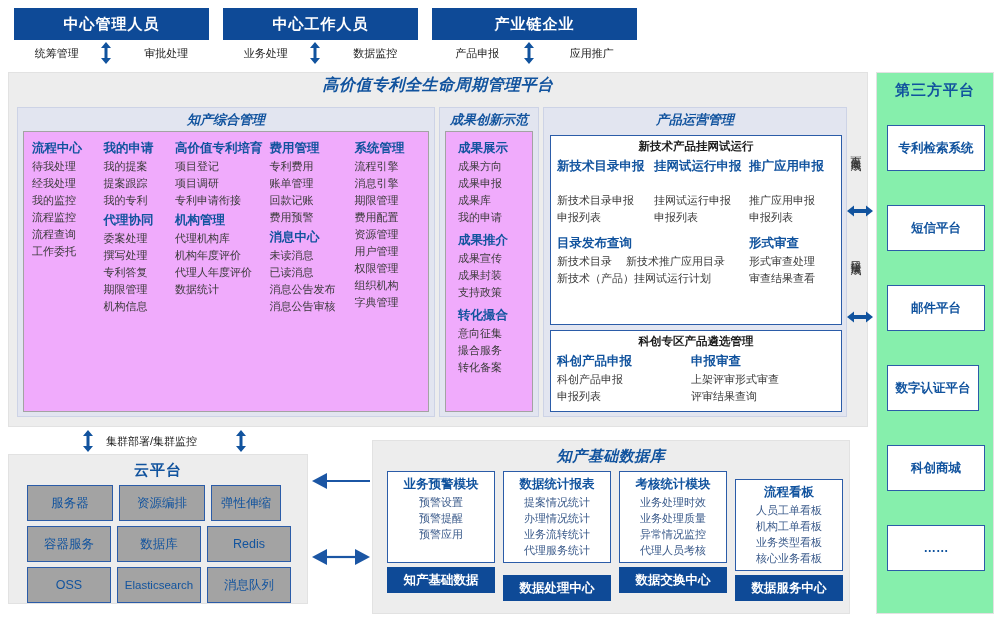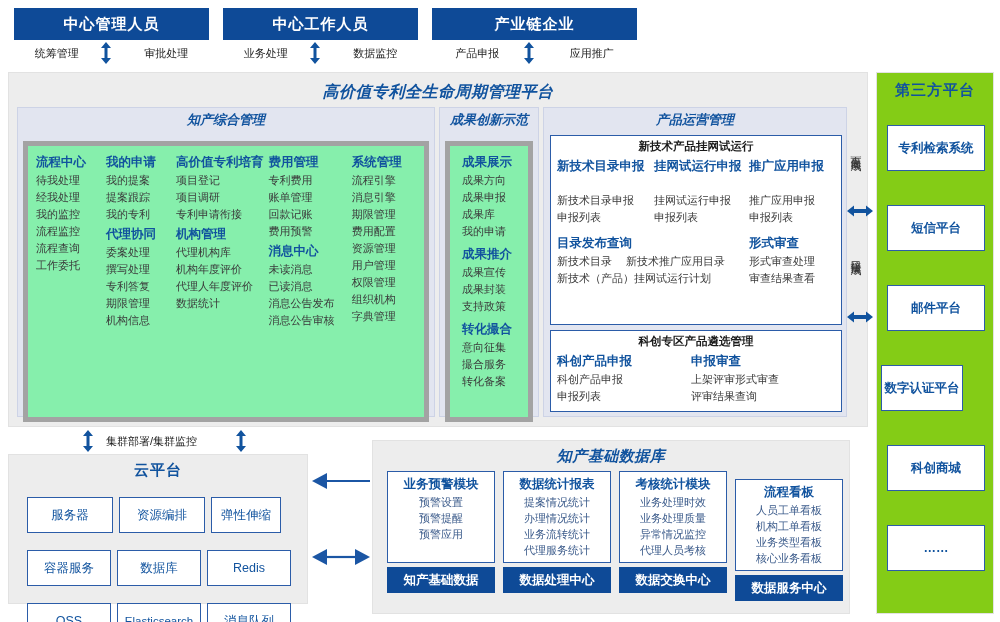--- a/index.html
+++ b/index.html
@@ -22,62 +22,62 @@
   .role-caps{height:26px;font-size:11px;color:#222;display:flex;align-items:center;}
   .role-caps .cap{flex:1;text-align:center;}
   .role-caps .updown{width:24px;text-align:center;color:#0e4a97;font-size:15px;line-height:1;font-weight:bold;}
 
   
   .platform{
     background:#ededed;border:1px solid #e2e2e2;
   }
   .platform-title{
     font-size:16px;font-weight:bold;font-style:italic;color:#11539e;
-    text-align:center;padding-top:9px;letter-spacing:.5px;
+    text-align:center;padding-top:2px;letter-spacing:.5px;
   }
   .sec{
     background:#e2e5f0;border:1px solid #cdd3e6;
   }
   .sec-title{
     text-align:center;font-size:13px;font-weight:bold;font-style:italic;color:#11539e;
     padding:3px 0 2px;
   }
   .sec-body{
-    background:#86efac;border:5px solid #a3a3a3;margin:10px 5px 5px;
+    background:#f0abfc;border:1px solid #a3a3a3;margin:0 5px 5px;
     box-sizing:border-box;
   }
 
   .colwrap{display:flex;}
   .col{display:flex;flex-direction:column;}
   .grp-h{font-size:12.5px;font-weight:bold;color:#11539e;line-height:16px;margin-bottom:2px;}
   .grp-i{font-size:11px;color:#3a3a3a;line-height:17px;}
 
   
   .inner-box{border:1px solid #2b5ca8;background:#fff;box-sizing:border-box;}
   .inner-title{text-align:center;font-size:11.5px;font-weight:bold;color:#1a1a1a;padding:3px 0 2px;}
 
   
   .vtext{
     writing-mode:vertical-rl;text-orientation:upright;
     font-size:11px;color:#333;letter-spacing:1px;line-height:13px;
   }
   .lr-arrow{color:#11539e;font-size:17px;font-weight:bold;line-height:1;}
 
   
-  .tp-panel{background:#84cc16;border:1px solid #e2e2e2;}
+  .tp-panel{background:#86efac;border:1px solid #e2e2e2;}
   .tp-title{font-size:15px;font-weight:bold;color:#11539e;text-align:center;padding-top:8px;letter-spacing:1px;}
   .tp-item{
     border:1.5px solid #2b5ca8;background:#fff;color:#11539e;
     font-size:12.5px;font-weight:bold;
   }
 
   
   .cloud-panel{background:#ededed;border:1px solid #e2e2e2;}
   .cloud-title{font-size:15px;font-weight:bold;color:#11539e;text-align:center;padding-top:6px;letter-spacing:1px;}
-  .cloud-cell{border:1.5px solid #2b5ca8;background:#ffffff;color:#11539e;font-size:12.5px;margin-top:12px;}
+  .cloud-cell{border:1.5px solid #2b5ca8;background:#a3a3a3;color:#11539e;font-size:12.5px;}
 
   
   .db-panel{background:#ededed;border:1px solid #e2e2e2;}
   .db-title{font-size:15px;font-weight:bold;font-style:italic;color:#11539e;text-align:center;padding-top:6px;letter-spacing:.5px;}
   .db-col-box{border:1.5px solid #2b5ca8;background:#fff;box-sizing:border-box;text-align:center;}
   .db-col-h{font-size:12.5px;font-weight:bold;color:#11539e;line-height:19px;padding-top:3px;}
   .db-col-i{font-size:11px;color:#3a5a8a;line-height:16px;}
   .db-foot{background:#0e4a97;color:#fff;font-size:12.5px;font-weight:bold;}
 
   
@@ -306,21 +306,21 @@
           <polygon points="0,7 7,1.5 7,5 19,5 19,1.5 26,7 19,12.5 19,9 7,9 7,12.5" fill="#11539e"></polygon>
         </svg>
     </div>
   </div>
 
   <div class="abs tp-panel" style="left:876px;top:72px;width:118px;height:542px;">
     <div class="tp-title">第三方平台</div>
     <div class="abs tp-item ctr" style="left:10px;top:52px;width:98px;height:46px;">专利检索系统</div>
     <div class="abs tp-item ctr" style="left:10px;top:132px;width:98px;height:46px;">短信平台</div>
     <div class="abs tp-item ctr" style="left:10px;top:212px;width:98px;height:46px;">邮件平台</div>
-    <div class="abs tp-item ctr" style="left:4px;top:292px;width:82px;height:46px;">数字认证平台</div>
+    <div class="abs tp-item ctr" style="left:10px;top:292px;width:92px;height:46px;">数字认证平台</div>
     <div class="abs tp-item ctr" style="left:10px;top:372px;width:98px;height:46px;">科创商城</div>
     <div class="abs tp-item ctr" style="left:10px;top:452px;width:98px;height:46px;">……</div>
   </div>
 
   <div class="abs" style="left:20px;top:428px;width:260px;height:26px;">
     <div class="abs ud-arrow" style="left:62px;top:2px;">
       <svg width="12" height="22" viewBox="0 0 12 22">
           <polygon points="6,0 11,6 7.5,6 7.5,16 11,16 6,22 1,16 4.5,16 4.5,6 1,6" fill="#11539e"></polygon>
         </svg>
     </div>
@@ -379,21 +379,21 @@
     </div>
 
     <div class="abs" style="left:130px;top:30px;width:108px;">
       <div class="db-col-box" style="height:92px;">
         <div class="db-col-h">数据统计报表</div>
         <div class="db-col-i">提案情况统计</div>
         <div class="db-col-i">办理情况统计</div>
         <div class="db-col-i">业务流转统计</div>
         <div class="db-col-i">代理服务统计</div>
       </div>
-      <div class="db-foot ctr" style="height:26px;margin-top:4px;">数据处理中心</div>
+      <div class="db-foot ctr" style="height:26px;margin-top:12px;">数据处理中心</div>
     </div>
 
     <div class="abs" style="left:246px;top:30px;width:108px;">
       <div class="db-col-box" style="height:92px;">
         <div class="db-col-h">考核统计模块</div>
         <div class="db-col-i">业务处理时效</div>
         <div class="db-col-i">业务处理质量</div>
         <div class="db-col-i">异常情况监控</div>
         <div class="db-col-i">代理人员考核</div>
       </div>

